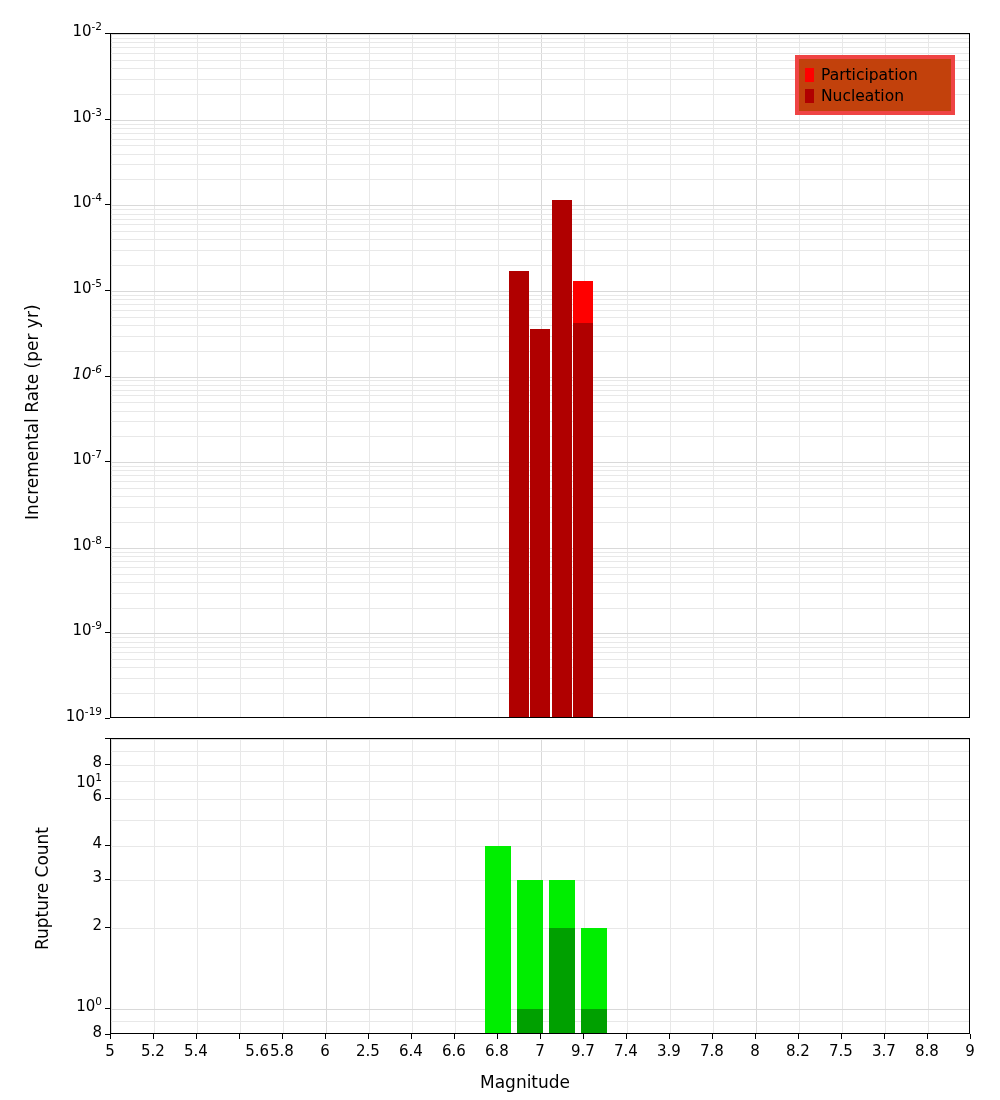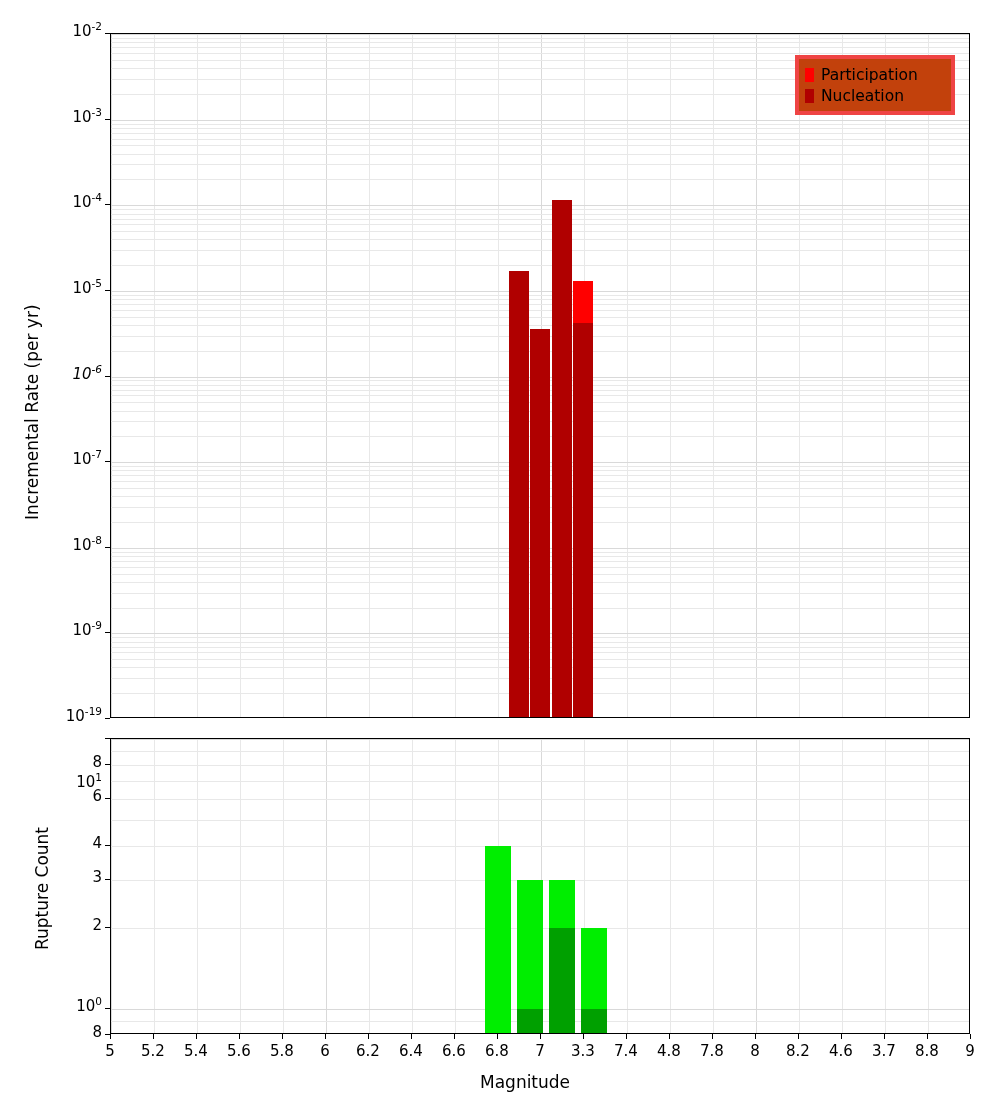--- a/index.html
+++ b/index.html
@@ -317,35 +317,35 @@
       <div class="tick-mark" style="left: 105px; top: 845px; width: 5px; height: 1px;"></div>
       <div class="tick-mark" style="left: 105px; top: 879px; width: 5px; height: 1px;"></div>
       <div class="tick-mark" style="left: 105px; top: 927px; width: 5px; height: 1px;"></div>
       <div class="tick-mark" style="left: 105px; top: 1008px; width: 5px; height: 1px;"></div>
       <div class="tick-mark" style="left: 105px; top: 1034px; width: 5px; height: 1px;"></div>
     </div>
   <div id="bottom-xticklabels">
       <div class="tick-label" style="top: 1042px; left: 80px; width: 60px; text-align: center;">5</div>
       <div class="tick-label" style="top: 1042px; left: 123px; width: 60px; text-align: center;">5.2</div>
       <div class="tick-label" style="top: 1042px; left: 166px; width: 60px; text-align: center;">5.4</div>
-      <div class="tick-label" style="top: 1042px; left: 209px; width: 60px; text-align: center;">5.6</div>
+      <div class="tick-label" style="top: 1042px; left: 209px; width: 60px; text-align: right;">5.6</div>
       <div class="tick-label" style="top: 1042px; left: 252px; width: 60px; text-align: center;">5.8</div>
       <div class="tick-label" style="top: 1042px; left: 295px; width: 60px; text-align: center;">6</div>
-      <div class="tick-label" style="top: 1042px; left: 338px; width: 60px; text-align: center;">6.2</div>
+      <div class="tick-label" style="top: 1042px; left: 338px; width: 60px; text-align: center;">2.5</div>
       <div class="tick-label" style="top: 1042px; left: 381px; width: 60px; text-align: center;">6.4</div>
       <div class="tick-label" style="top: 1042px; left: 424px; width: 60px; text-align: center;">6.6</div>
       <div class="tick-label" style="top: 1042px; left: 467px; width: 60px; text-align: center;">6.8</div>
       <div class="tick-label" style="top: 1042px; left: 510px; width: 60px; text-align: center;">7</div>
-      <div class="tick-label" style="top: 1042px; left: 553px; width: 60px; text-align: center;">3.3</div>
+      <div class="tick-label" style="top: 1042px; left: 553px; width: 60px; text-align: center;">9.7</div>
       <div class="tick-label" style="top: 1042px; left: 596px; width: 60px; text-align: center;">7.4</div>
-      <div class="tick-label" style="top: 1042px; left: 639px; width: 60px; text-align: center;">4.8</div>
+      <div class="tick-label" style="top: 1042px; left: 639px; width: 60px; text-align: center;">3.9</div>
       <div class="tick-label" style="top: 1042px; left: 682px; width: 60px; text-align: center;">7.8</div>
       <div class="tick-label" style="top: 1042px; left: 725px; width: 60px; text-align: center;">8</div>
       <div class="tick-label" style="top: 1042px; left: 768px; width: 60px; text-align: center;">8.2</div>
-      <div class="tick-label" style="top: 1042px; left: 811px; width: 60px; text-align: center;">4.6</div>
+      <div class="tick-label" style="top: 1042px; left: 811px; width: 60px; text-align: center;">7.5</div>
       <div class="tick-label" style="top: 1042px; left: 854px; width: 60px; text-align: center;">3.7</div>
       <div class="tick-label" style="top: 1042px; left: 897px; width: 60px; text-align: center;">8.8</div>
       <div class="tick-label" style="top: 1042px; left: 940px; width: 60px; text-align: center;">9</div>
     </div>
   <div id="bottom-xtickmarks">
       <div class="tick-mark" style="left: 110px; top: 1034px; width: 1px; height: 5px;"></div>
       <div class="tick-mark" style="left: 153px; top: 1034px; width: 1px; height: 5px;"></div>
       <div class="tick-mark" style="left: 196px; top: 1034px; width: 1px; height: 5px;"></div>
       <div class="tick-mark" style="left: 239px; top: 1034px; width: 1px; height: 5px;"></div>
       <div class="tick-mark" style="left: 282px; top: 1034px; width: 1px; height: 5px;"></div>

